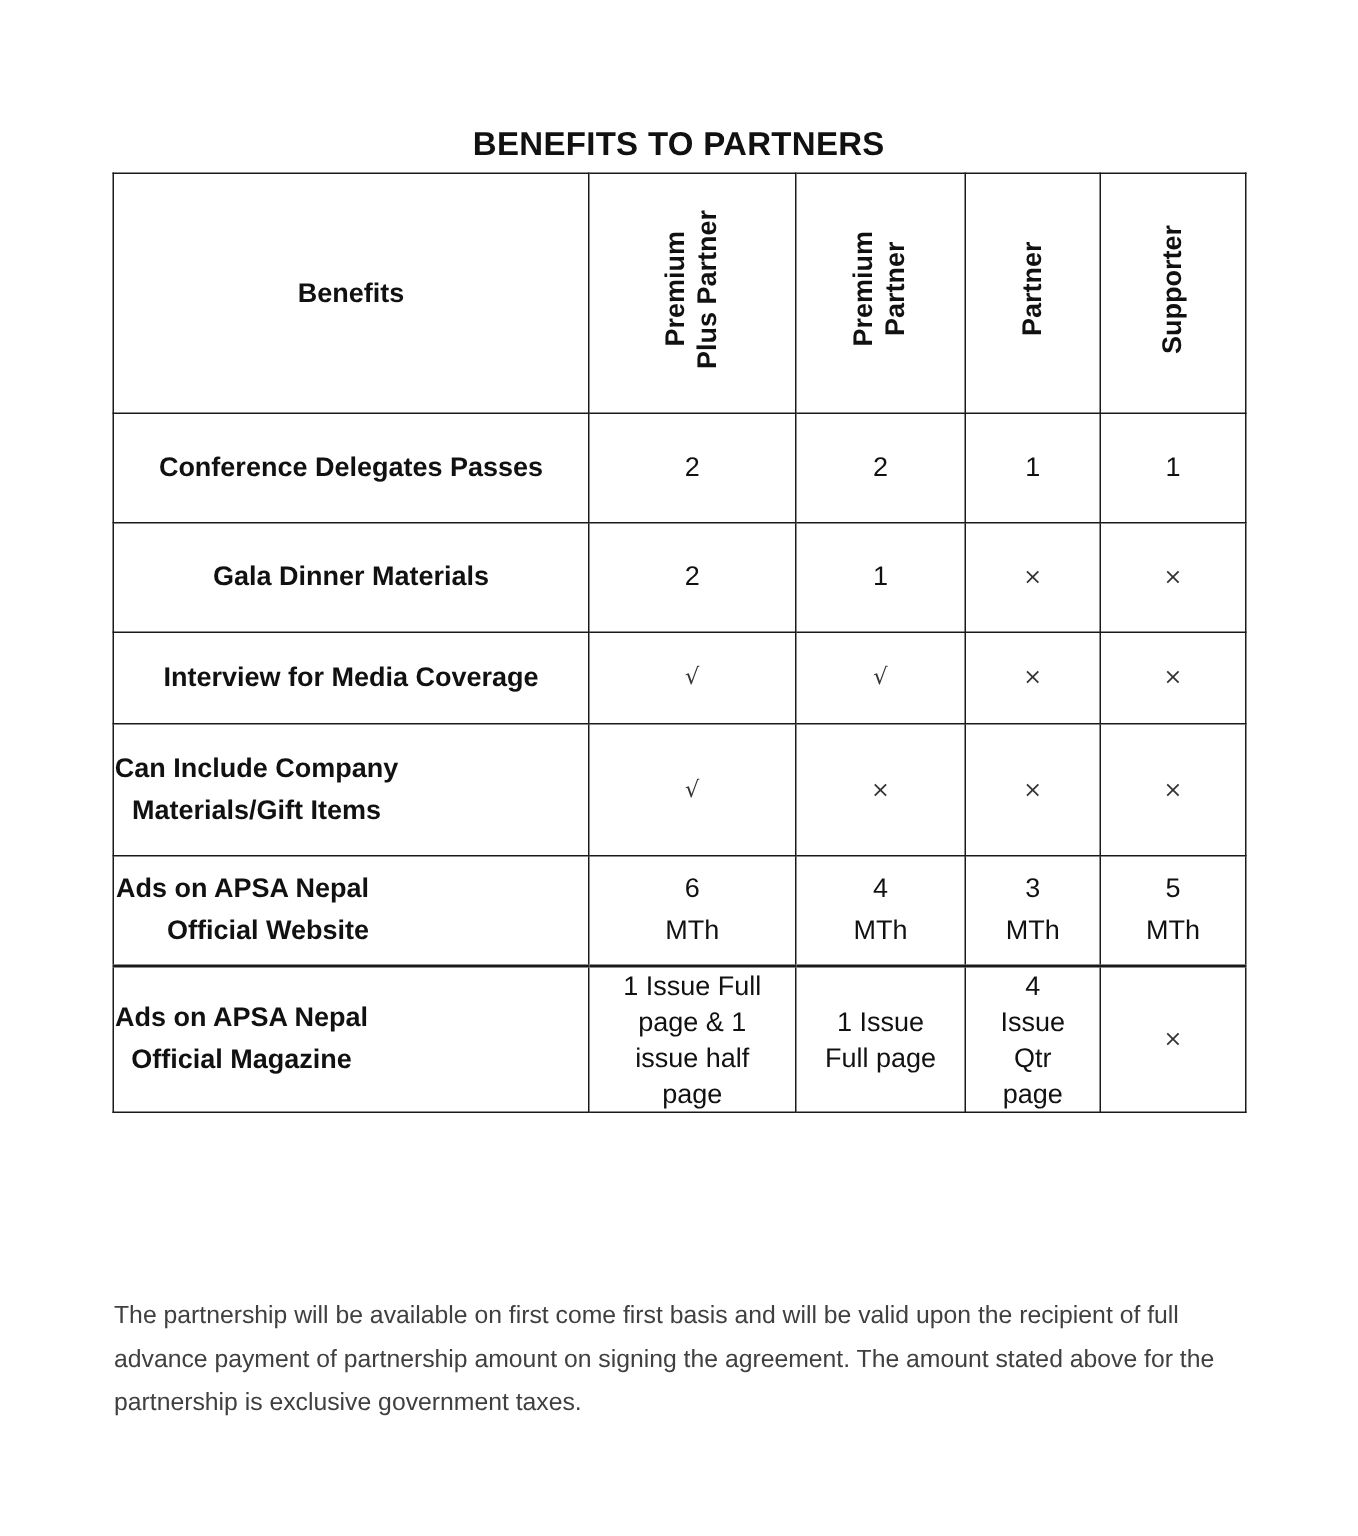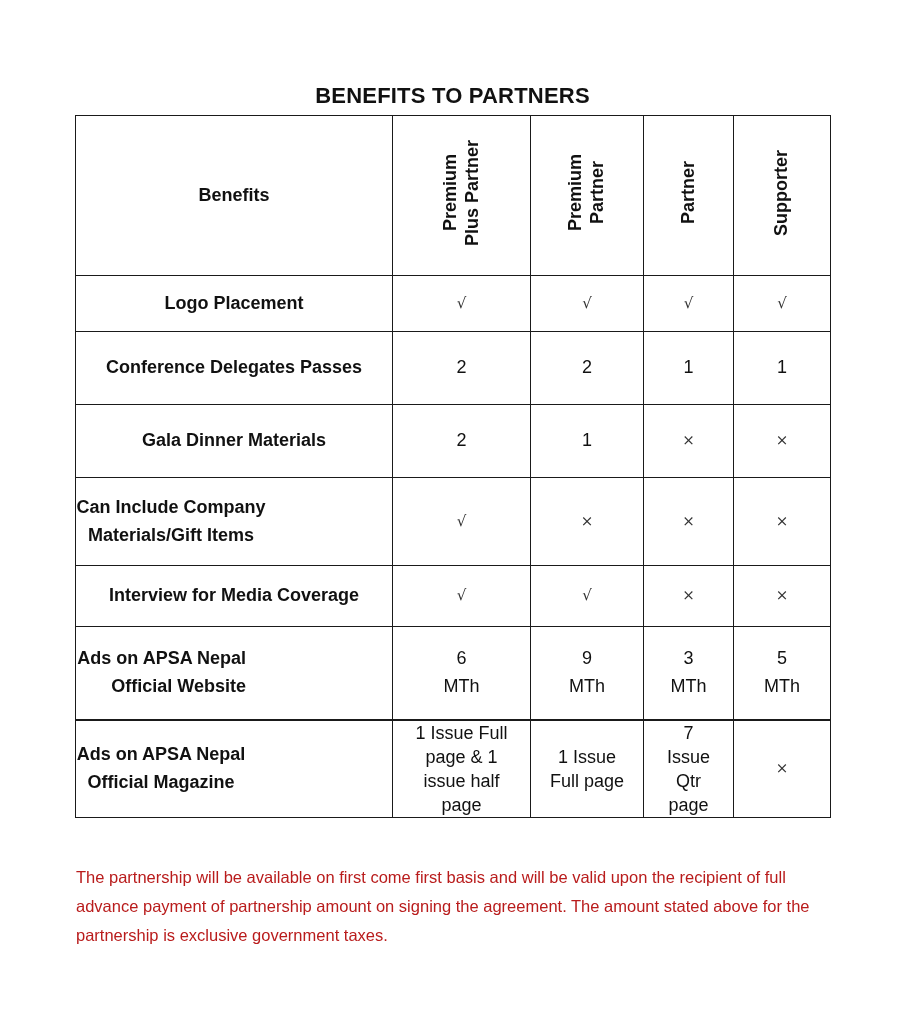--- a/index.html
+++ b/index.html
@@ -9,21 +9,21 @@
   table.benefits td, table.benefits th { border: 1.5px solid #1a1a1a; padding: 0; text-align: center; vertical-align: middle; font-size: 18px; }
   col.c0 { width: 317px; } col.c1 { width: 138px; } col.c2 { width: 113px; } col.c3 { width: 90px; } col.c4 { width: 97px; }
   tr.hdr { height: 160px; }
   th.benefits-h { font-size: 19px; font-weight: bold; }
   th.rot { font-size: 18px; font-weight: bold; }
   th.rot .vt { display: inline-block; writing-mode: vertical-rl; transform: rotate(180deg); line-height: 1.2; text-align: center; white-space: pre-line; }
   td.label { text-align: left; padding-left: 16px; font-weight: bold; font-size: 15.5px; line-height: 1.55; }
   td.val { font-size: 15.5px; line-height: 1.55; }
   td.val.sym { font-family: "DejaVu Serif", serif; font-size: 15px; color: #333; }
   tr.r-thick td { border-top: 2.5px solid #1a1a1a; }
-  .footer { position: absolute; left: 76px; top: 863px; width: 770px; font-size: 16.5px; line-height: 29px; color: #b91c1c; }
+  .footer { position: absolute; left: 76px; top: 863px; width: 770px; font-size: 16.5px; line-height: 29px; color: #404040; }
 </style>
 </head>
 <body>
 
 <div class="title">BENEFITS TO PARTNERS</div>
 
 <table class="benefits">
   <colgroup>
       <col class="c0">
       <col class="c1">
@@ -34,85 +34,78 @@
   <tbody>
     <tr class="hdr">
       <th class="benefits-h">Benefits</th>
       <th class="rot"><span class="vt">Premium
 Plus Partner</span></th>
       <th class="rot"><span class="vt">Premium
 Partner</span></th>
       <th class="rot"><span class="vt">Partner</span></th>
       <th class="rot"><span class="vt">Supporter</span></th>
     </tr>
-    <tr style="height:56px">
-      <td class="label">Logo Placement</td>
-      <td class="val sym">√</td>
-      <td class="val sym">√</td>
-      <td class="val sym">√</td>
-      <td class="val sym">√</td>
-    </tr>
     <tr style="height:73px">
       <td class="label">Conference Delegates Passes</td>
       <td class="val">2</td>
       <td class="val">2</td>
       <td class="val">1</td>
       <td class="val">1</td>
     </tr>
     <tr style="height:73px">
       <td class="label">Gala Dinner Materials</td>
       <td class="val">2</td>
       <td class="val">1</td>
       <td class="val sym">×</td>
       <td class="val sym">×</td>
     </tr>
+    <tr style="height:61px">
+      <td class="label">Interview for Media Coverage</td>
+      <td class="val sym">√</td>
+      <td class="val sym">√</td>
+      <td class="val sym">×</td>
+      <td class="val sym">×</td>
+    </tr>
     <tr style="height:88px">
       <td class="label">
           <div style="width: 190px;">Can Include Company Materials/Gift Items</div>
         </td>
       <td class="val sym">√</td>
       <td class="val sym">×</td>
-      <td class="val sym">×</td>
-      <td class="val sym">×</td>
-    </tr>
-    <tr style="height:61px">
-      <td class="label">Interview for Media Coverage</td>
-      <td class="val sym">√</td>
-      <td class="val sym">√</td>
       <td class="val sym">×</td>
       <td class="val sym">×</td>
     </tr>
     <tr style="height:62px">
       <td class="label">
           <div style="width: 170px; text-align: right;">Ads on APSA Nepal Official Website</div>
         </td>
       <td class="val">
           <div style="width:40px;margin:0 auto;">6 MTh</div>
         </td>
       <td class="val">
-          <div style="width:40px;margin:0 auto;">9 MTh</div>
+          <div style="width:40px;margin:0 auto;">4 MTh</div>
         </td>
       <td class="val">
-          <div style="width:40px;margin:18px auto;">3 MTh</div>
+          <div style="width:40px;margin:8px auto;">3 MTh</div>
         </td>
       <td class="val">
           <div style="width:40px;margin:0 auto;">5 MTh</div>
         </td>
     </tr>
     <tr class="r-thick" style="height:98px">
       <td class="label">
           <div style="width: 170px;">Ads on APSA Nepal Official Magazine</div>
         </td>
       <td class="val">
           <div style="width:100px;margin:0 auto;line-height:24px;">1 Issue Full page &amp; 1 issue half page</div>
         </td>
       <td class="val">
           <div style="width:80px;margin:0 auto;line-height:24px;">1 Issue Full page</div>
         </td>
       <td class="val">
-          <div style="width:54px;margin:0 auto;line-height:24px;">7 Issue Qtr page</div>
+          <div style="width:54px;margin:0 auto;line-height:24px;">4 Issue Qtr page</div>
         </td>
       <td class="val sym">×</td>
     </tr>
   </tbody>
 </table>
 
 <div class="footer">The partnership will be available on first come first basis and will be valid upon the recipient of full advance payment of partnership amount on signing the agreement. The amount stated above for the partnership is exclusive government taxes.</div>
 
 </body></html>

